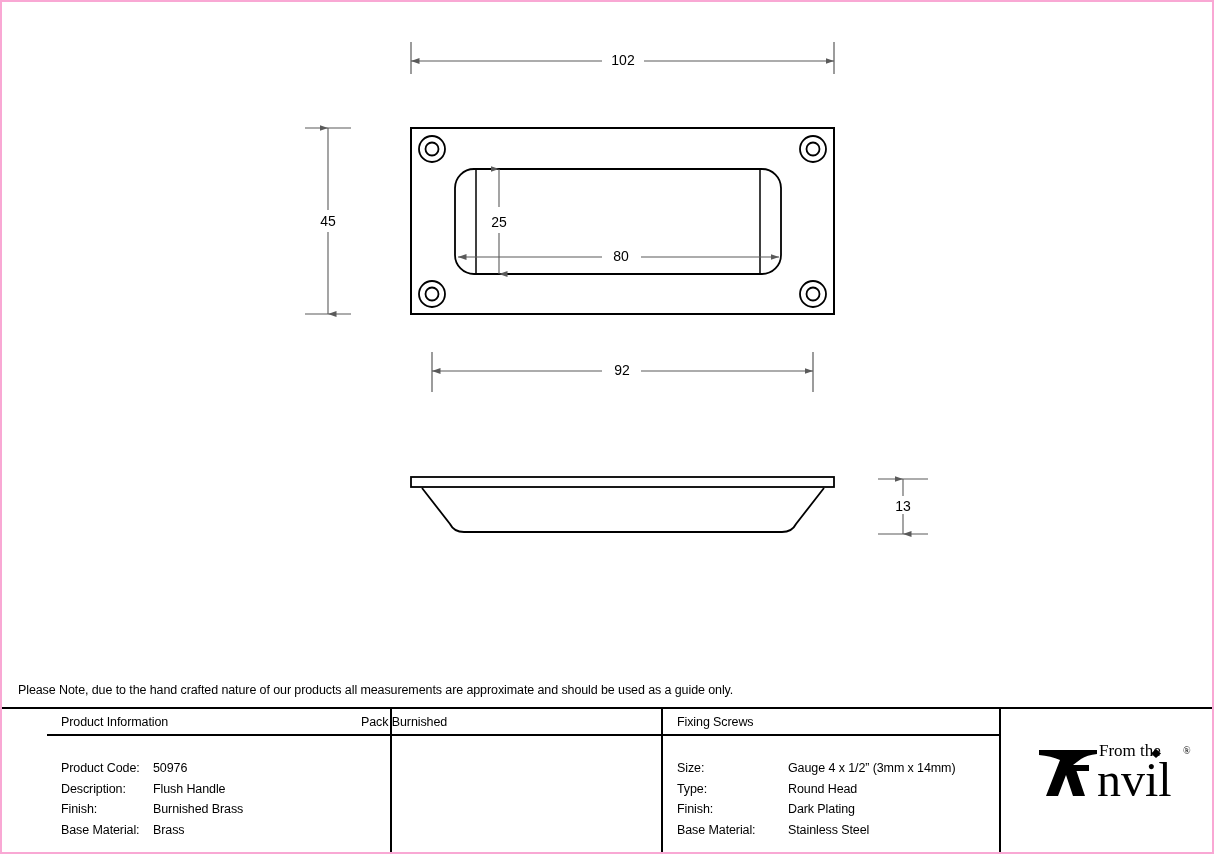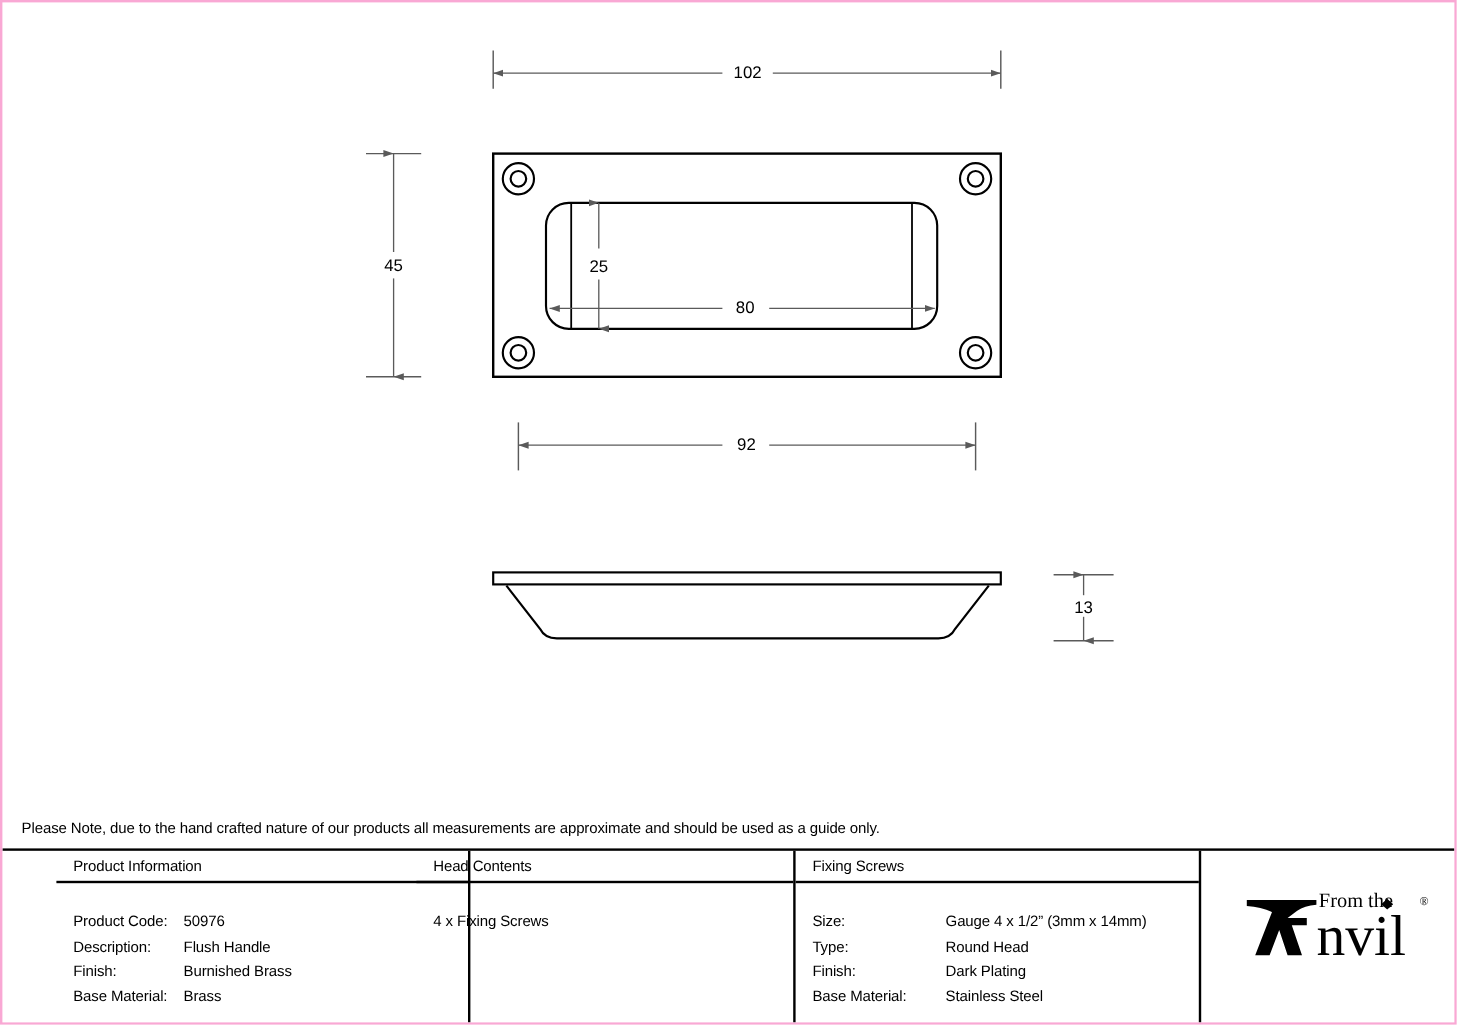--- a/index.html
+++ b/index.html
@@ -246,23 +246,22 @@
             <span class="v">Burnished Brass</span>
           </div>
           <div class="kv">
             <span class="k">Base Material:</span>
             <span class="v">Brass</span>
           </div>
         </div>
       </div>
 
       <div class="col col-b">
-        <div class="col-head">Head Contents</div>
+        <div class="col-head">Pack Burnished</div>
         <div class="col-body">
-          <div class="plain-line">4 x Fixing Screws</div>
         </div>
       </div>
 
       <div class="col col-c">
         <div class="col-head">Fixing Screws</div>
         <div class="col-body">
           <div class="kv">
             <span class="k">Size:</span>
             <span class="v">Gauge 4 x 1/2” (3mm x 14mm)</span>
           </div>

